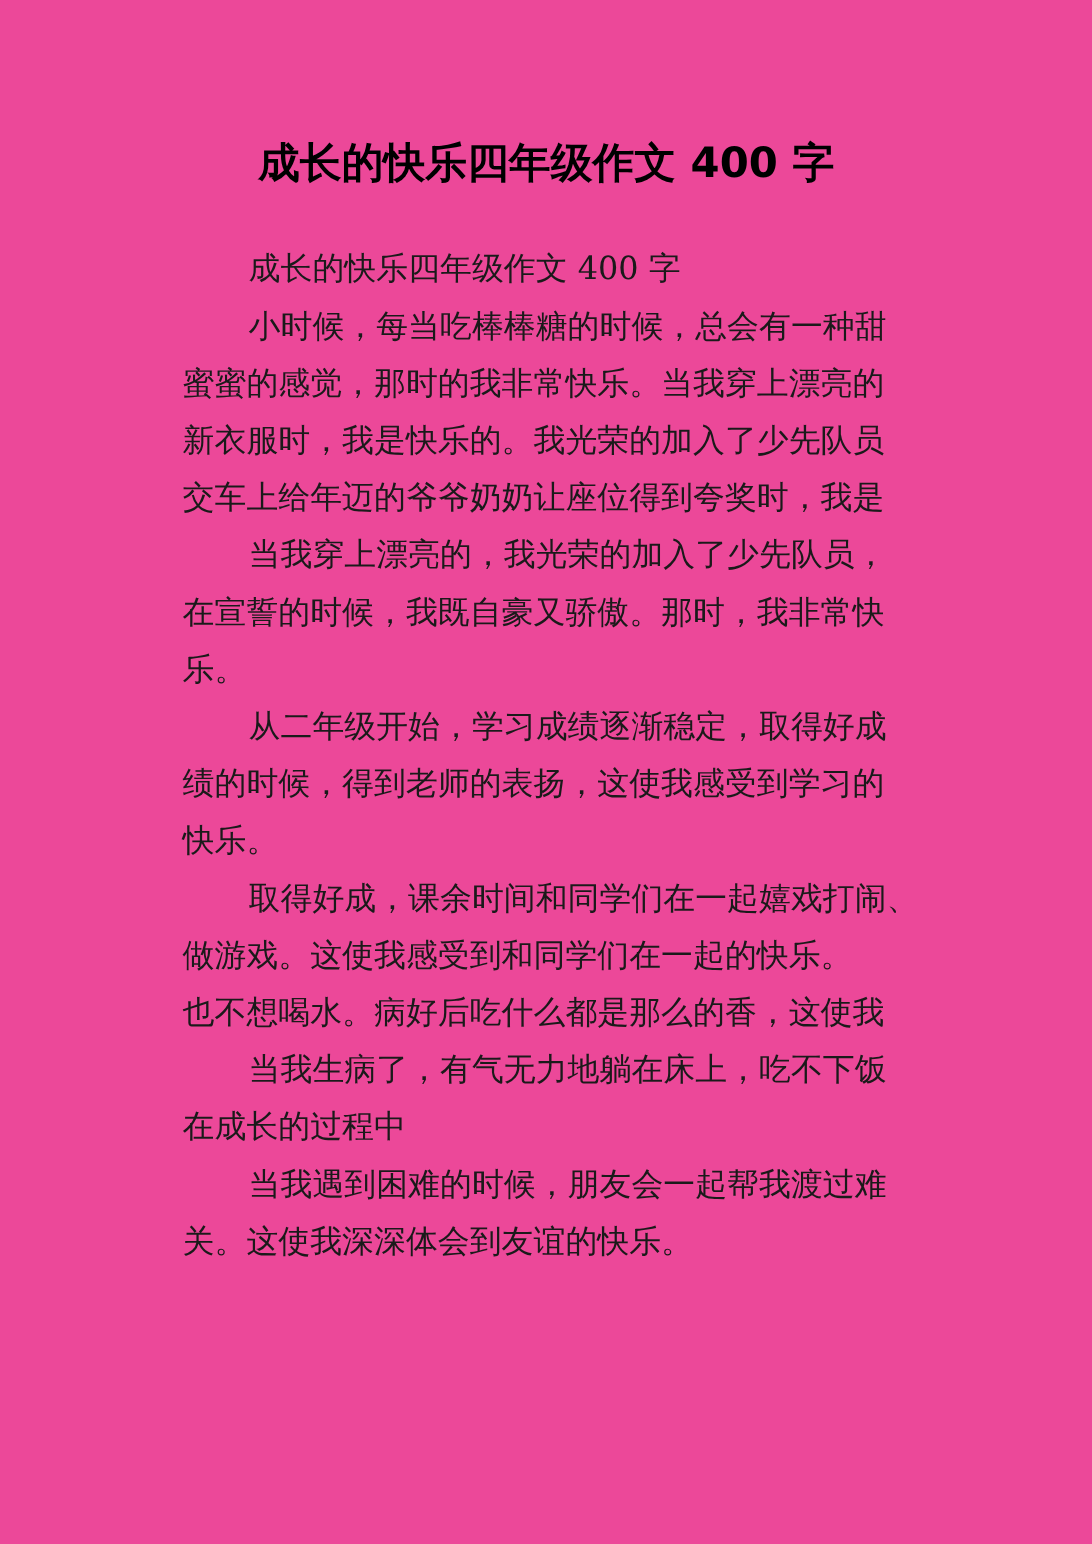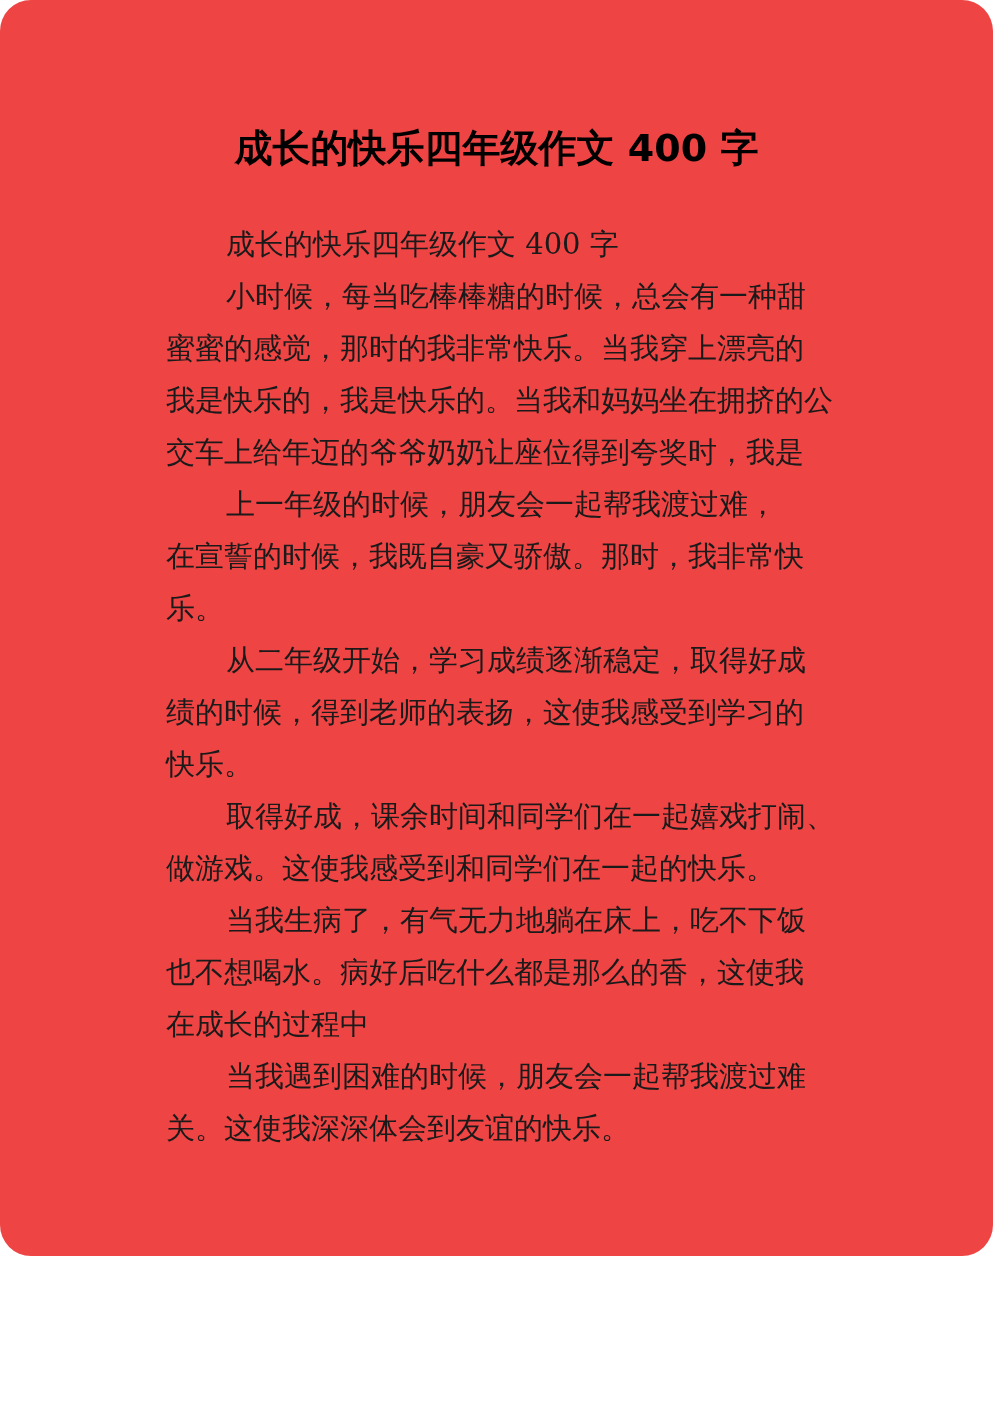--- a/index.html
+++ b/index.html
@@ -12,23 +12,22 @@
       height: 1404px;
       position: relative;
       overflow: hidden;
       color: #111111;
     }
     .page {
       position: absolute;
       left: 0;
       top: 0;
       width: 993px;
-      height: 1256px;
-      background: #ef4444;
-      border-radius: 31px;
+      height: 1404px;
+      background: #ec4899;
     }
     .doc-title {
       position: absolute;
       left: 0;
       top: 122px;
       width: 993px;
       text-align: center;
       font-family: "DejaVu Sans", "Liberation Sans", sans-serif;
       font-weight: bold;
       font-size: 38px;
@@ -69,44 +68,44 @@
 
   <div class="body">
 
     <p class="para">
       <span class="line indent">成长的快乐四年级作文 400 字</span>
     </p>
 
     <p class="para">
       <span class="line indent">小时候，每当吃棒棒糖的时候，总会有一种甜</span>
       <span class="line">蜜蜜的感觉，那时的我非常快乐。当我穿上漂亮的</span>
-      <span class="line">我是快乐的，我是快乐的。当我和妈妈坐在拥挤的公</span>
+      <span class="line">新衣服时，我是快乐的。我光荣的加入了少先队员</span>
       <span class="line">交车上给年迈的爷爷奶奶让座位得到夸奖时，我是</span>
     </p>
 
     <p class="para">
-      <span class="line indent">上一年级的时候，朋友会一起帮我渡过难，</span>
+      <span class="line indent">当我穿上漂亮的，我光荣的加入了少先队员，</span>
       <span class="line">在宣誓的时候，我既自豪又骄傲。那时，我非常快</span>
       <span class="line">乐。</span>
     </p>
 
     <p class="para">
       <span class="line indent">从二年级开始，学习成绩逐渐稳定，取得好成</span>
       <span class="line">绩的时候，得到老师的表扬，这使我感受到学习的</span>
       <span class="line">快乐。</span>
     </p>
 
     <p class="para">
       <span class="line indent">取得好成，课余时间和同学们在一起嬉戏打闹、</span>
       <span class="line">做游戏。这使我感受到和同学们在一起的快乐。</span>
     </p>
 
     <p class="para">
+      <span class="line">也不想喝水。病好后吃什么都是那么的香，这使我</span>
       <span class="line indent">当我生病了，有气无力地躺在床上，吃不下饭</span>
-      <span class="line">也不想喝水。病好后吃什么都是那么的香，这使我</span>
       <span class="line">在成长的过程中</span>
     </p>
 
     <p class="para">
       <span class="line indent">当我遇到困难的时候，朋友会一起帮我渡过难</span>
       <span class="line">关。这使我深深体会到友谊的快乐。</span>
     </p>
 
 
   </div>

